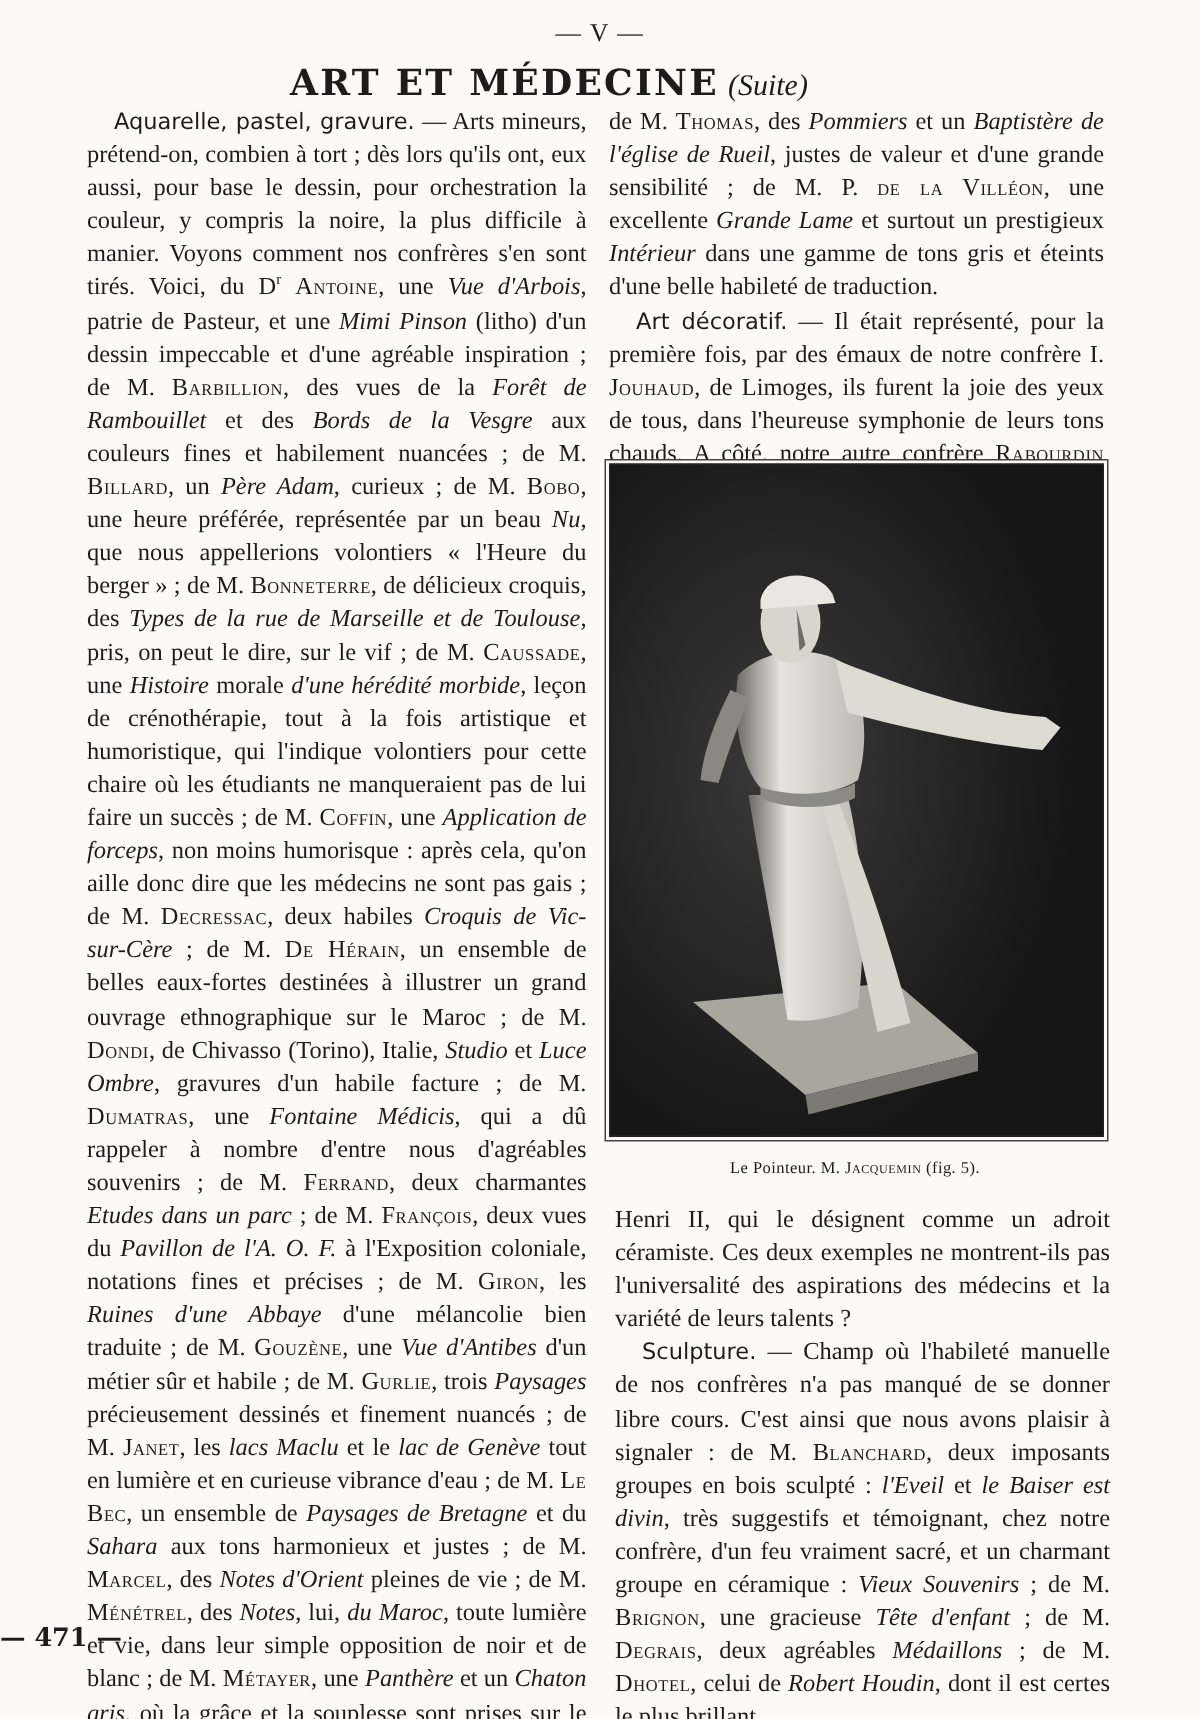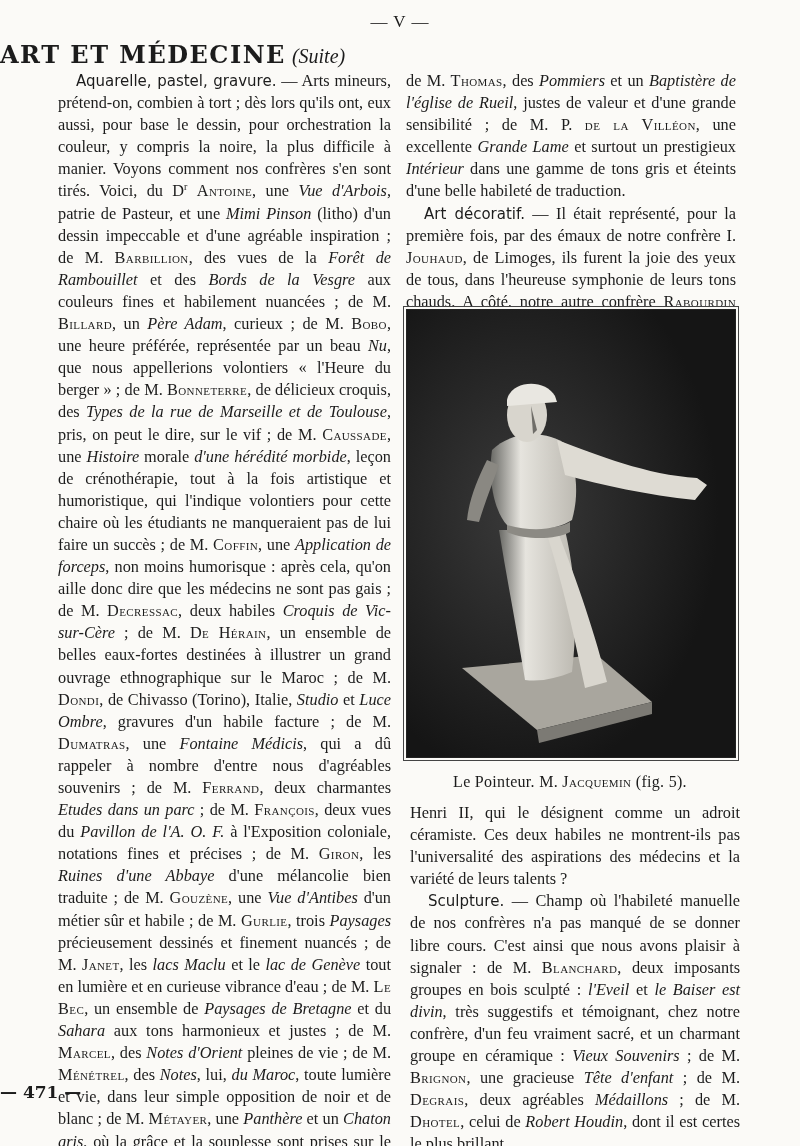--- a/index.html
+++ b/index.html
@@ -6,21 +6,21 @@
   body {
     width: 800px; height: 1146px; background: #fbfaf7; position: relative; overflow: hidden;
     font-family: "Liberation Serif", "DejaVu Serif", serif; color: #1c1c1c;
   }
   .page { position: absolute; left: 0; top: 0; width: 800px; height: 1146px; }
   .section-mark {
     position: absolute; top: 12px; left: 0; width: 800px; text-align: center;
     font-size: 17px; letter-spacing: 1px;
   }
   .title {
-    position: absolute; top: 40px; left: 0; width: 732px; 
+    position: absolute; top: 40px; left: 0; width: 732px; text-align: center;
     font-family: "DejaVu Serif", serif; font-weight: bold; font-size: 24px; letter-spacing: 1.5px;
   }
   .title .suite { font-family: "Liberation Serif", serif; font-weight: normal; font-style: italic; font-size: 20px; letter-spacing: 0; margin-left: 6px; }
   .col {
     position: absolute; font-size: 16.3px; line-height: 22.1px; text-align: justify;
   }
   .col-left { left: 58px; top: 70px; width: 333px; }
   .col-right-top { left: 406px; top: 70px; width: 330px; }
   .col-right-bottom { left: 410px; top: 802px; width: 330px; }
   p { margin: 0; text-indent: 0; }
@@ -30,21 +30,21 @@
   i { font-style: italic; }
   sup { font-size: 10px; line-height: 0; }
 
   .figure {
     position: absolute; left: 406px; top: 309px; width: 328px; height: 447px;
     background: #1e1e1e; border: 1px solid #222; box-shadow: 0 0 0 2px #fbfaf7, 0 0 0 3px #444;
     overflow: hidden;
   }
   .caption {
     position: absolute; left: 406px; top: 773px; width: 328px; text-align: center;
-    font-size: 16px; letter-spacing: 0.3px;
+    font-size: 11px; letter-spacing: 0.3px;
   }
   .page-number {
     position: absolute; top: 1082px; left: 0; width: 800px; text-align: left;
     font-family: "DejaVu Serif", serif; font-weight: bold; font-size: 17px;
   }
 </style>
 </head>
 <body>
 
 <div class="page">
@@ -106,20 +106,20 @@
         <path d="M124,96 L130,120 L126,124 Z" fill="#6f6d68"></path>
       </g>
     </svg>
   </div>
 
   <div class="caption">
     <span>Le Pointeur. M. </span><span class="sc">Jacquemin</span><span> (fig. 5).</span>
   </div>
 
   <div class="col col-right-bottom">
-    <p>Henri II, qui le désignent comme un adroit céramiste. Ces deux habiles ne montrent-ils pas l'universalité des aspirations des médecins et la variété de leurs talents ?</p>
+    <p>Henri II, qui le désignent comme un adroit céramiste. Ces deux exemples ne montrent-ils pas l'universalité des aspirations des médecins et la variété de leurs talents ?</p>
     <p class="indent">
       <span class="head">Sculpture.</span><span> — Champ où l'habileté manuelle de nos confrères n'a pas manqué de se donner libre cours. C'est ainsi que nous avons plaisir à signaler : de M. </span><span class="sc">Blanchard</span><span>, deux imposants groupes en bois sculpté : </span><i>l'Eveil</i><span> et </span><i>le Baiser est divin</i><span>, très suggestifs et témoignant, chez notre confrère, d'un feu vraiment sacré, et un charmant groupe en céramique : </span><i>Vieux Souvenirs</i><span> ; de M. </span><span class="sc">Brignon</span><span>, une gracieuse </span><i>Tête d'enfant</i><span> ; de M. </span><span class="sc">Degrais</span><span>, deux agréables </span><i>Médaillons</i><span> ; de M. </span><span class="sc">Dhotel</span><span>, celui de </span><i>Robert Houdin</i><span>, dont il est certes le plus brillant</span>
     </p>
   </div>
 
   <div class="page-number">— 471 —</div>
 </div>
 
 </body></html>

